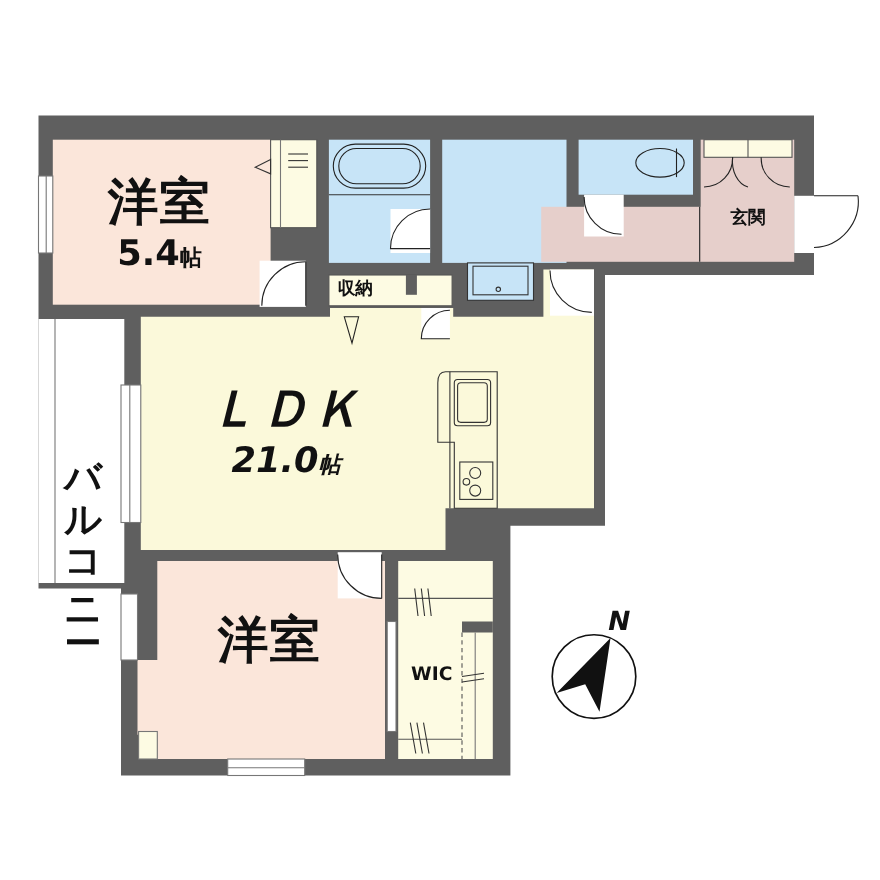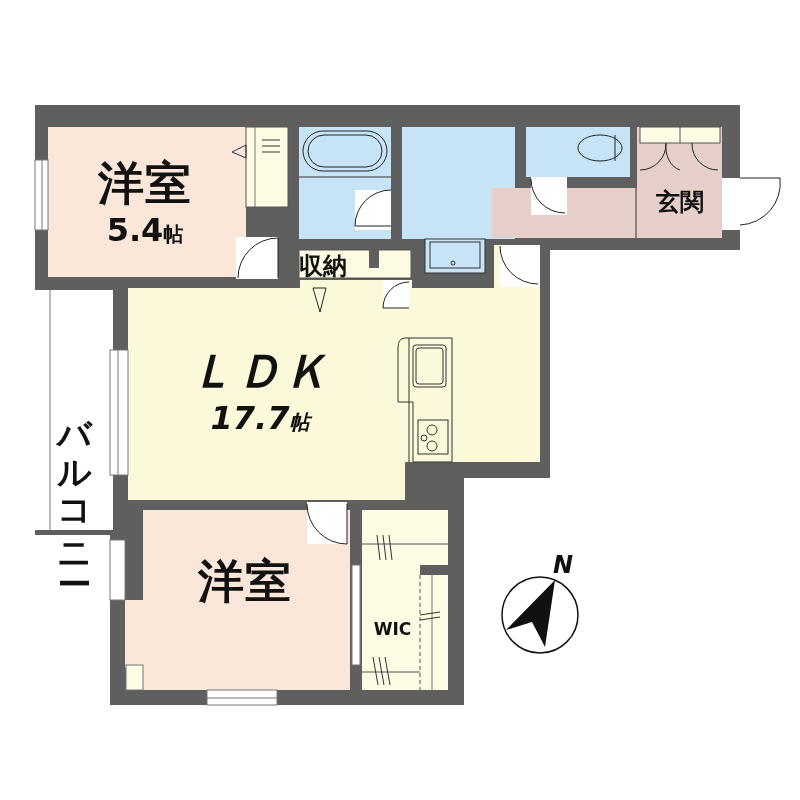--- a/index.html
+++ b/index.html
@@ -2,21 +2,21 @@
 <html><head>
 <meta charset="utf-8">
 <style>
   html,body{margin:0;padding:0;background:#ffffff;}
   body{width:800px;height:800px;position:relative;overflow:hidden;font-family:"DejaVu Sans","Liberation Sans",sans-serif;}
   svg{position:absolute;left:0;top:0;}
   .lbl{position:absolute;color:#111;text-align:center;white-space:nowrap;line-height:1;}
   .room-name{font-size:46px;font-weight:bold;letter-spacing:1px;}
   .room-size{font-size:32px;font-weight:bold;text-align:center;}
   .room-size .unit{font-size:20px;}
-  .small{font-size:24px;font-weight:bold;}
+  .small{font-size:16px;font-weight:bold;}
   .vert{writing-mode:vertical-rl;font-size:34px;font-weight:bold;letter-spacing:4px;}
 </style>
 </head>
 <body>
 
 <svg width="800" height="800" viewBox="0 0 800 800">
 
   <g>
     <path d="M35,105 L740,105 L740,250 L550,250 L550,478 L464,478 L464,705 L110,705 L110,535 L35,535 Z" fill="#5f5f5f"></path>
   </g>
@@ -119,24 +119,24 @@
   </g>
 </svg>
 
 <div class="lbl" style="left:60px;top:160px;width:170px;">
   <div class="room-name">洋室</div>
   <div class="room-size" style="margin-top:8px;"><span>5.4</span><span class="unit">帖</span></div>
 </div>
 
 <div class="lbl" style="left:180px;top:348px;width:160px;font-style:italic;">
   <div class="room-name">ＬＤＫ</div>
-  <div class="room-size" style="margin-top:8px;"><span>17.7</span><span class="unit">帖</span></div>
+  <div class="room-size" style="margin-top:8px;"><span>21.0</span><span class="unit">帖</span></div>
 </div>
 
 <div class="lbl" style="left:160px;top:558px;width:170px;">
   <div class="room-name">洋室</div>
 </div>
 
 <div class="lbl small" style="left:298px;top:254px;width:50px;">収納</div>
 <div class="lbl small" style="left:650px;top:190px;width:60px;">玄関</div>
-<div class="lbl small" style="left:365px;top:621px;width:55px;font-size:17px;">WIC</div>
+<div class="lbl small" style="left:365px;top:605px;width:55px;font-size:17px;">WIC</div>
 <div class="lbl vert" style="left:58px;top:395px;">バルコニー</div>
 <div class="lbl" style="left:553px;top:553px;font-size:24px;font-weight:bold;font-style:italic;">N</div>
 
 </body></html>

